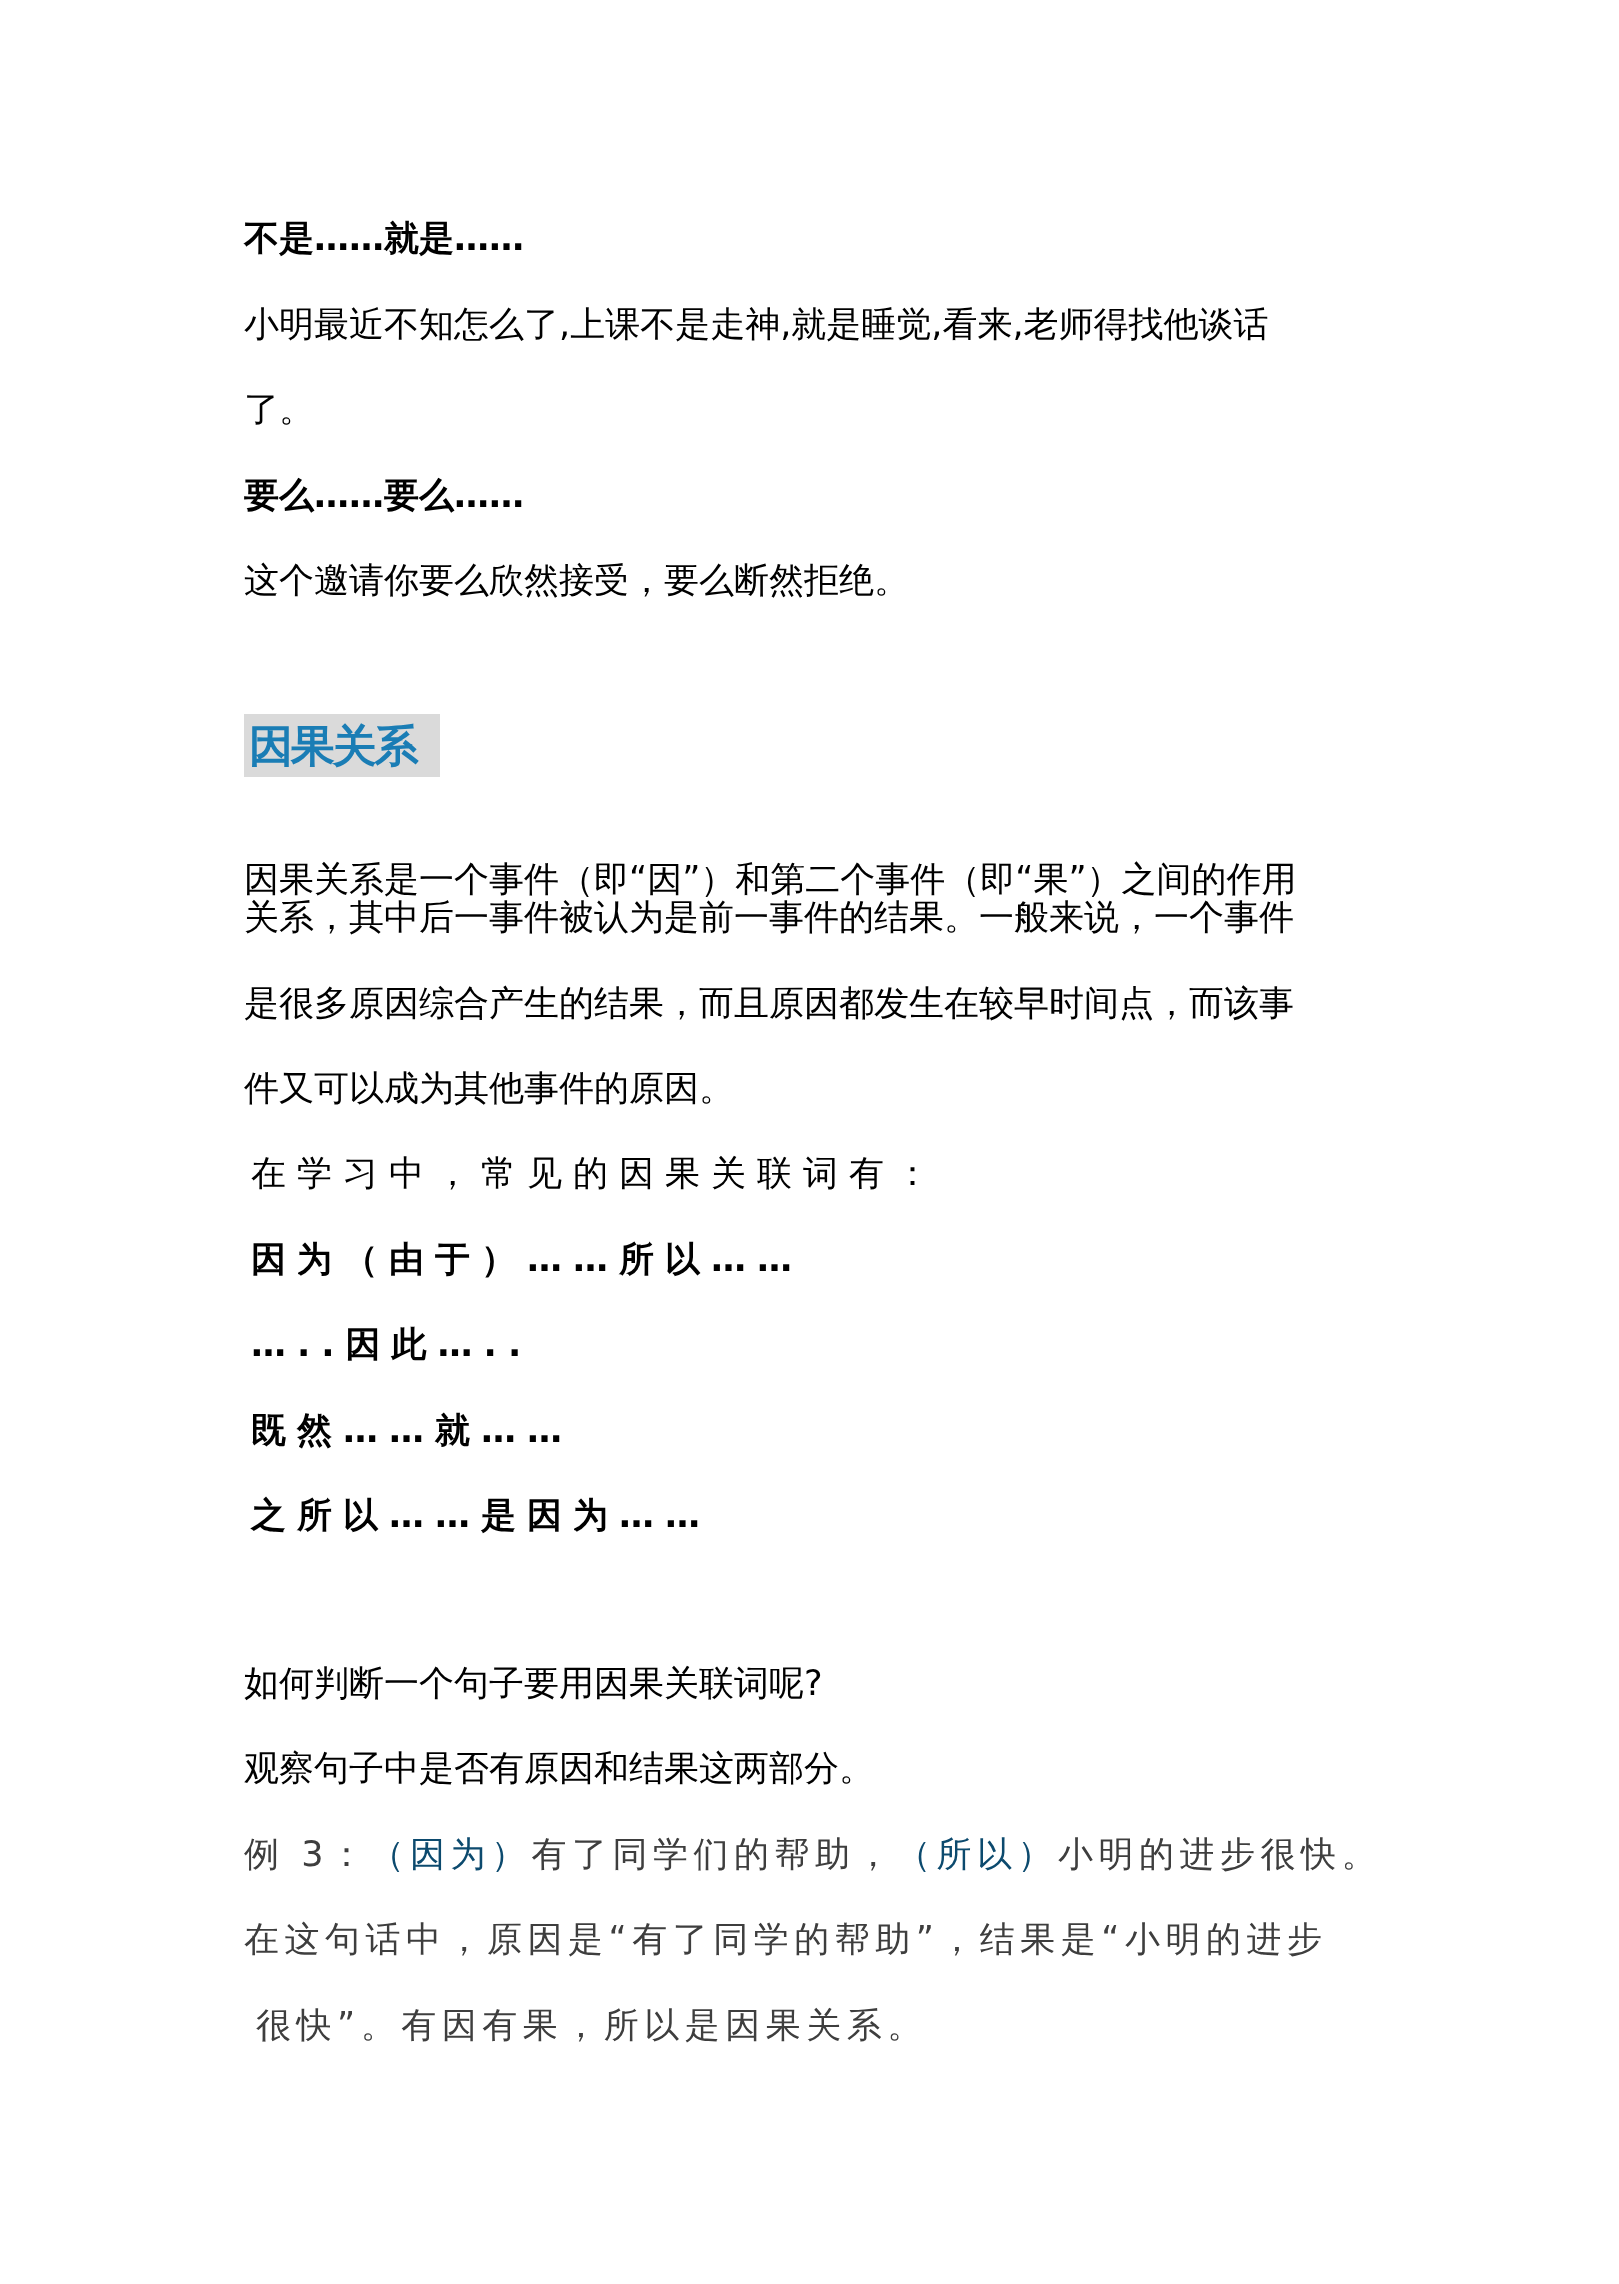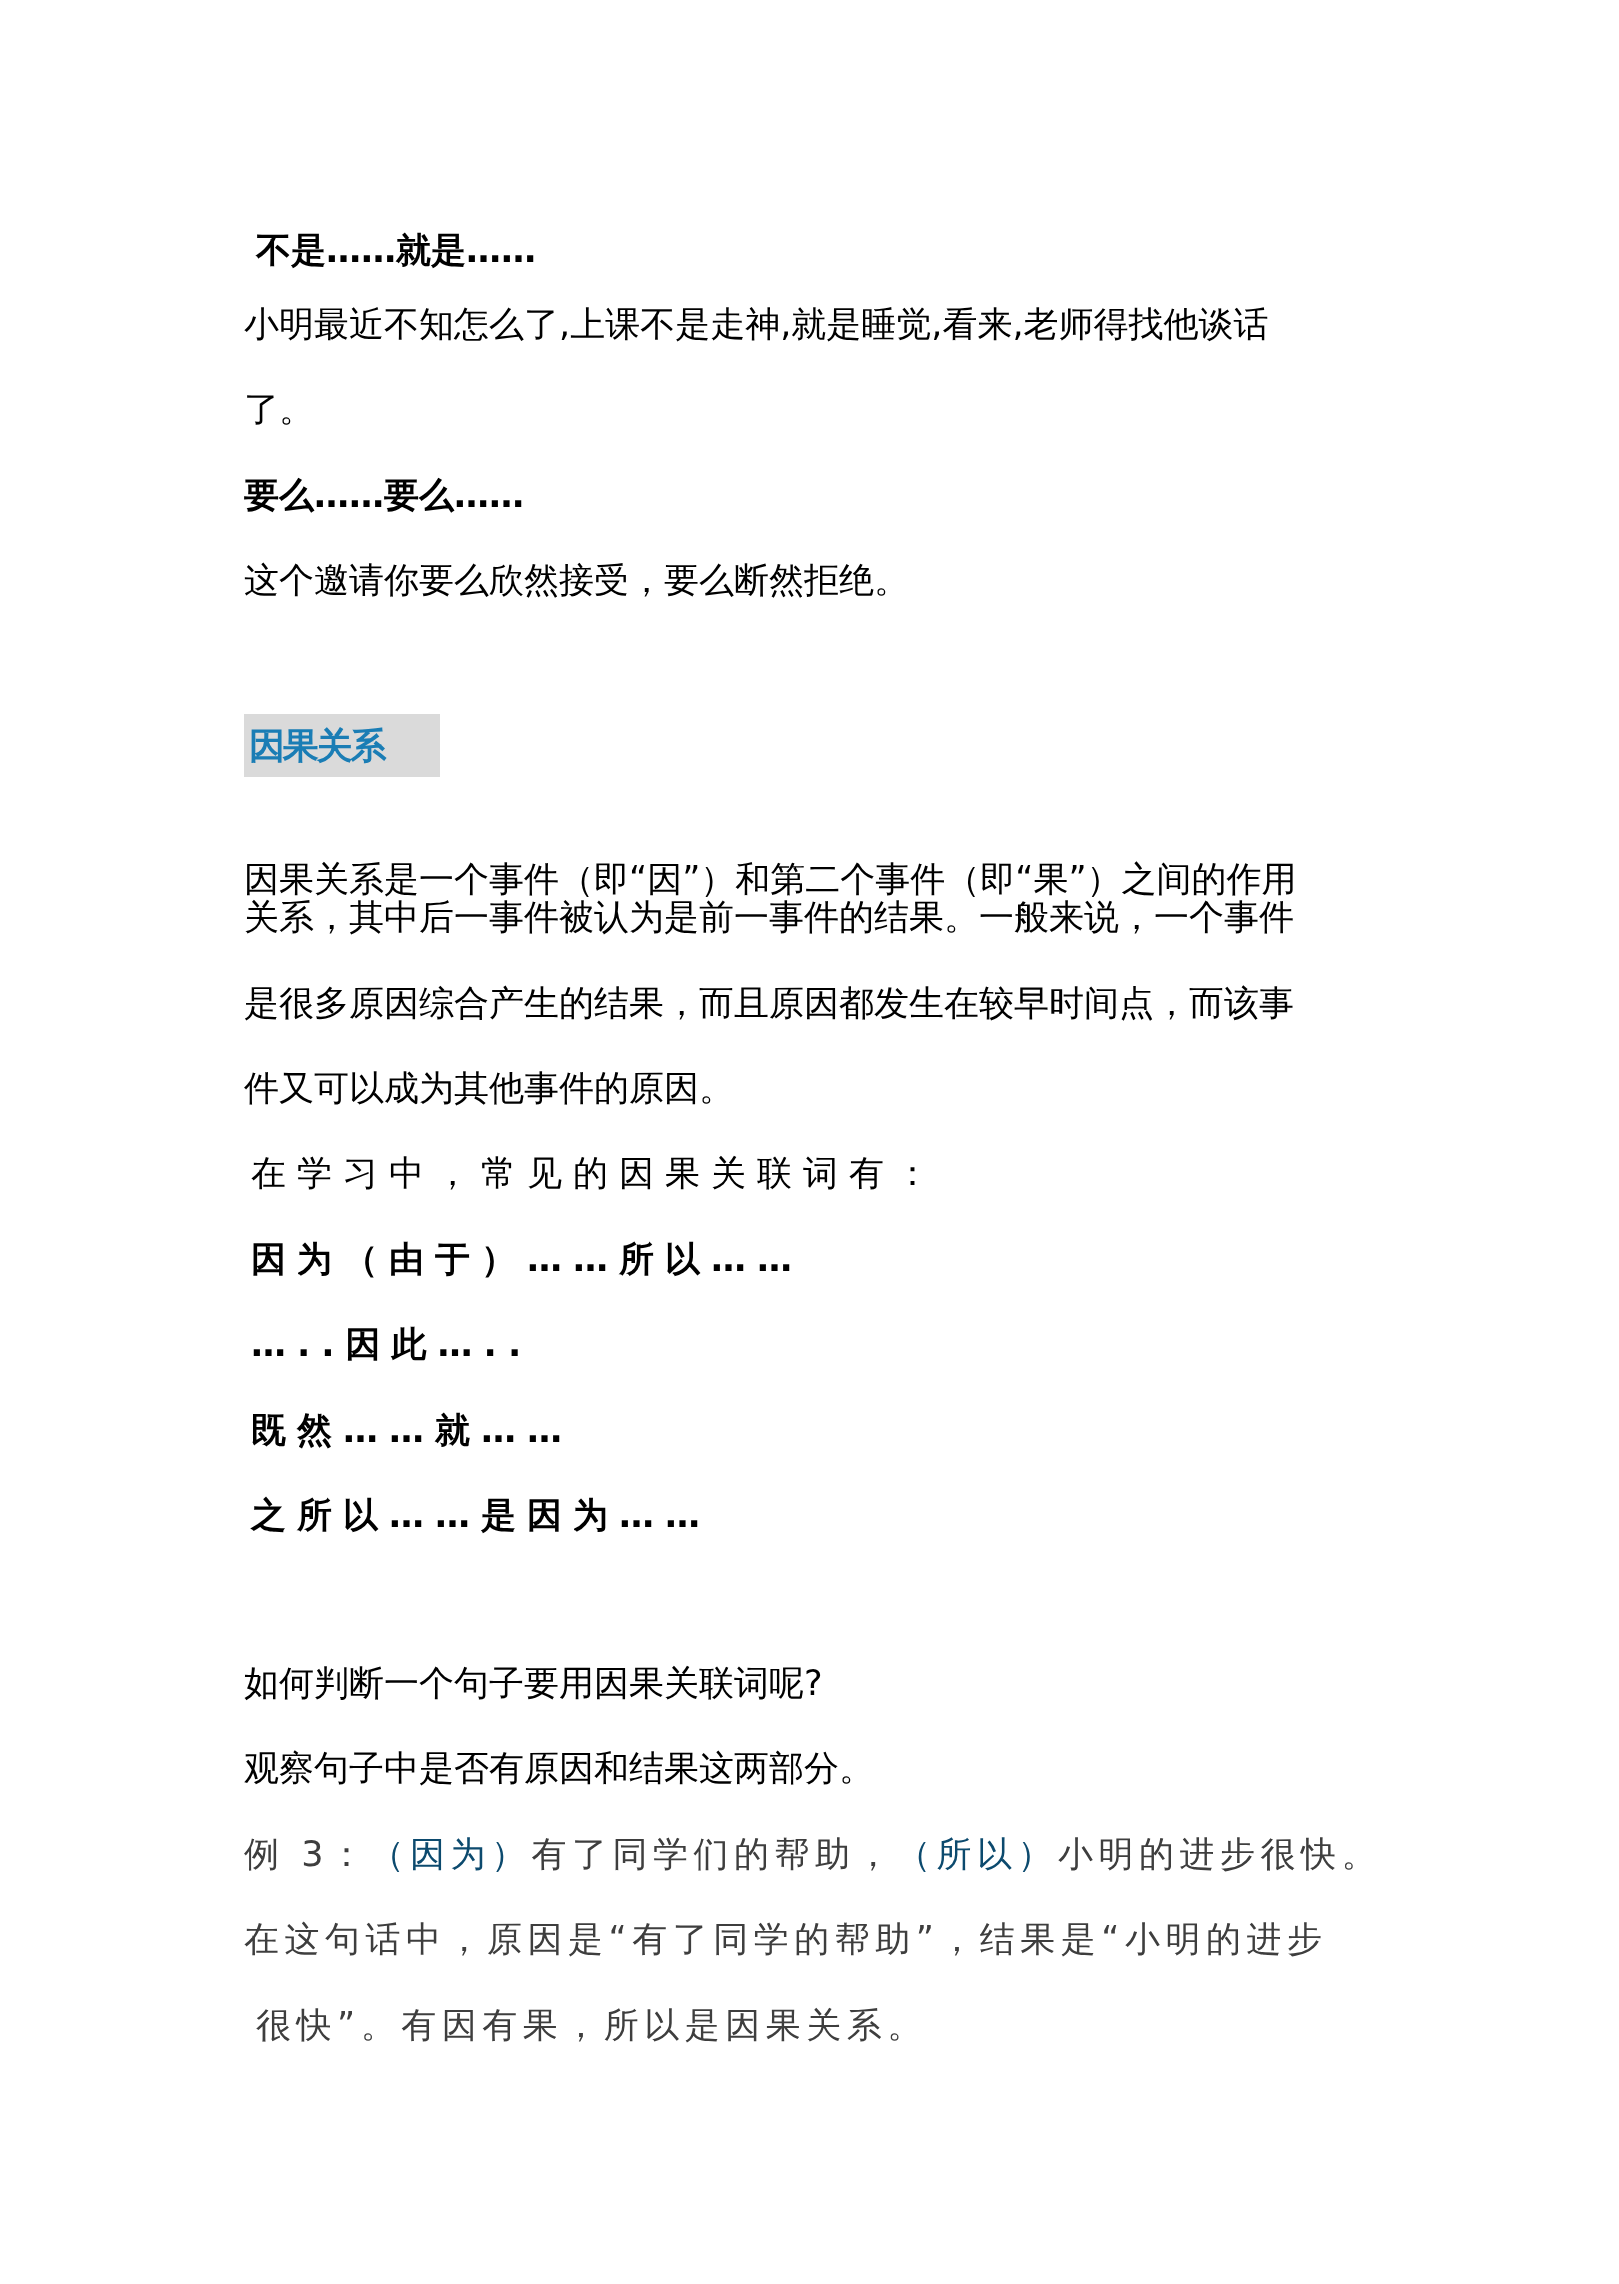--- a/index.html
+++ b/index.html
@@ -5,29 +5,29 @@
   html, body { margin: 0; padding: 0; background: #ffffff; }
   body { width: 1620px; height: 2284px; position: relative; overflow: hidden;
          font-family: "DejaVu Sans", "Liberation Sans", sans-serif; color: #000; }
   .line { position: absolute; left: 244px; white-space: nowrap; font-size: 35px; line-height: 44px; }
   .bold { font-weight: bold; }
   .spaced { letter-spacing: 11px; }
   .ex { color: #3e3e3e; letter-spacing: 5.5px; }
   .teal { color: #0c4a6e; }
   .heading-box { position: absolute; left: 244px; top: 714px; width: 196px; height: 63px;
                  background: #dadada; }
-  .heading-text { position: absolute; left: 249px; top: 718px; font-size: 36px; line-height: 55px;
+  .heading-text { position: absolute; left: 249px; top: 718px; font-size: 44px; line-height: 55px;
                   font-weight: bold; color: #1a7db5; white-space: nowrap; letter-spacing: -2.2px; }
 </style>
 </head>
 <body>
 
 <div>
 
-  <div class="line bold" style="top:228px;margin-left:12px;">不是……就是……</div>
+  <div class="line bold" style="top:216px;">不是……就是……</div>
   <div class="line" style="top:302px;">小明最近不知怎么了,上课不是走神,就是睡觉,看来,老师得找他谈话</div>
   <div class="line" style="top:387px;">了。</div>
   <div class="line bold" style="top:473px;">要么……要么……</div>
   <div class="line" style="top:558px;">这个邀请你要么欣然接受，要么断然拒绝。</div>
 
   <div class="heading-box"></div>
   <div class="heading-text">因果关系</div>
 
   <div class="line" style="top:857px;">因果关系是一个事件（即“因”）和第二个事件（即“果”）之间的作用</div>
   <div class="line" style="top:895px;">关系，其中后一事件被认为是前一事件的结果。一般来说，一个事件</div>

